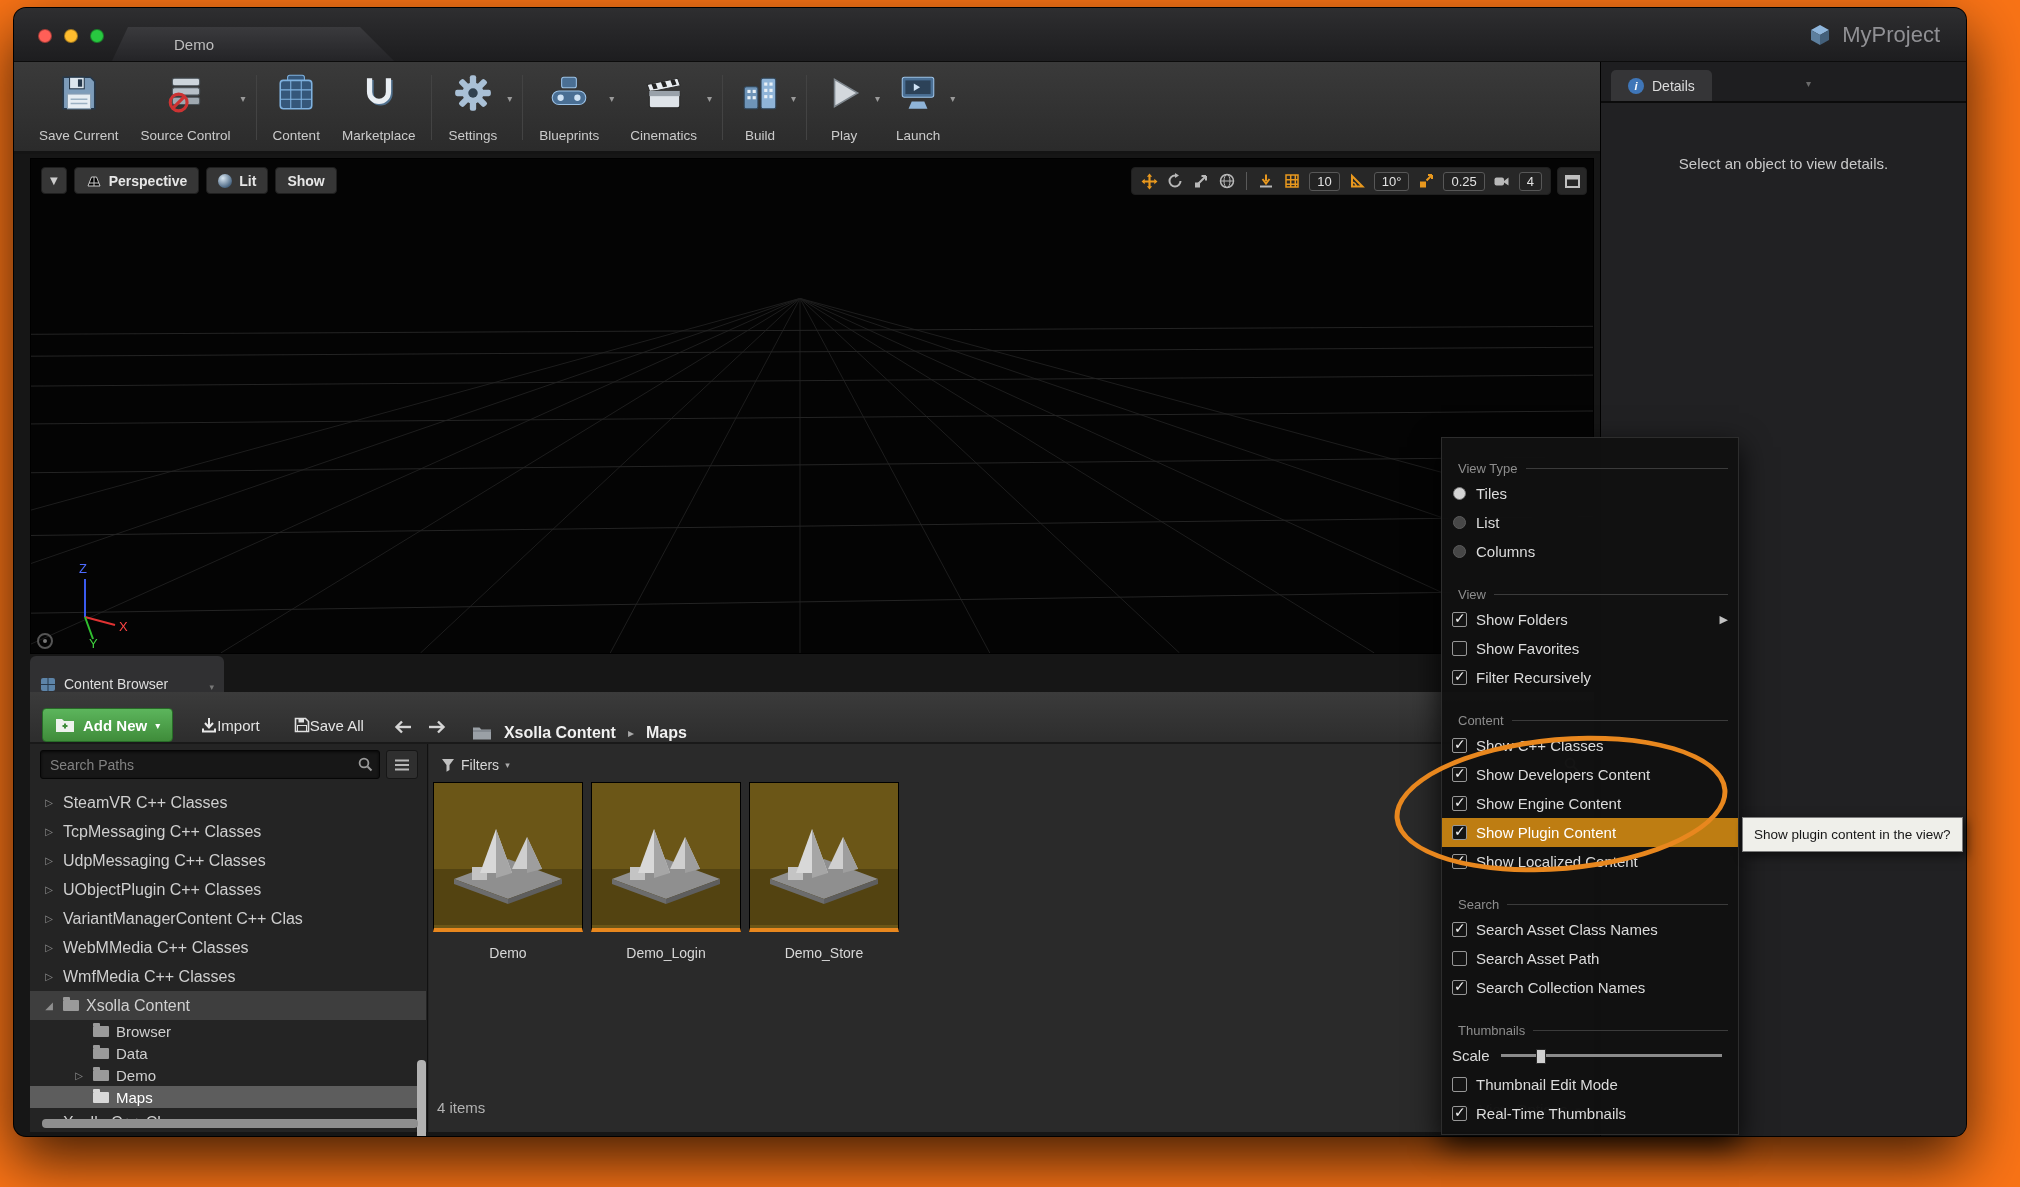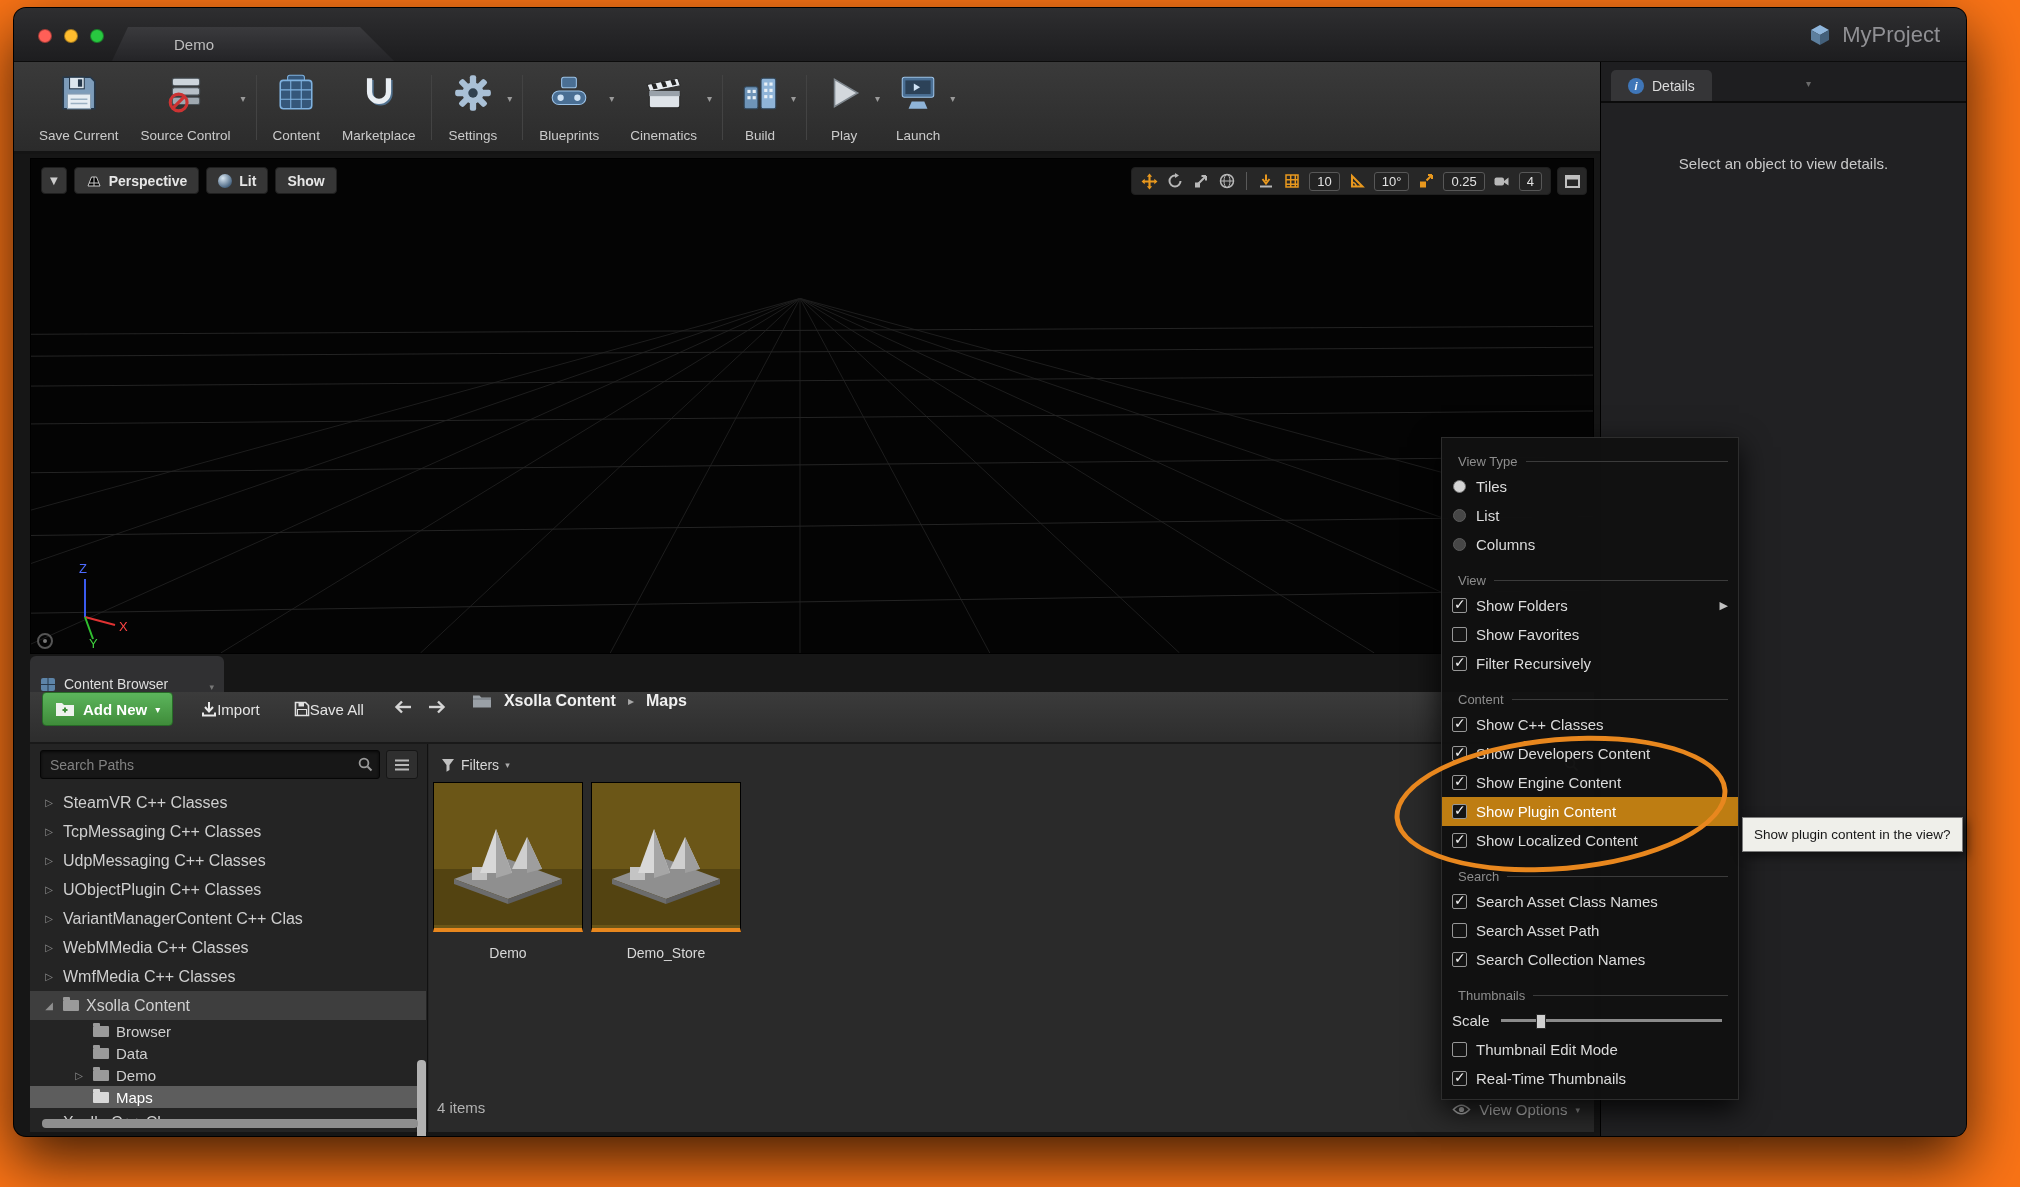--- a/index.html
+++ b/index.html
@@ -64,21 +64,21 @@
   .details-body{position:absolute;left:0;top:39px;right:0;bottom:0;background:#212123;border-top:2px solid #0b0b0b;}
   .details-msg{margin-top:52px;text-align:center;color:#c9c9c9;font-size:15px;}
 
   
   .cb-tab{position:absolute;left:16px;top:648px;width:194px;height:36px;background:#303032;border-radius:6px 6px 0 0;
     display:flex;align-items:flex-end;gap:8px;padding:0 10px;color:#dedede;font-size:14px;}
   .cb-tab .caret{margin-left:auto;color:#777;font-size:9px;}
   .cb-main{position:absolute;left:16px;top:684px;width:1564px;height:440px;background:#242424;}
   .cb-toolbar{position:absolute;left:0;top:0;width:100%;height:52px;
     background:linear-gradient(#3b3b3b,#2d2d2d);border-bottom:2px solid #191919;
-    display:flex;align-items:flex-start;padding:0 12px;}
+    display:flex;align-items:flex-end;padding:0 12px;}
   .btn-add{height:34px;display:flex;align-items:center;gap:8px;padding:0 12px;border-radius:4px;
     background:linear-gradient(#5cb55c,var(--add-green,#3f8c3a));border:1px solid #276b27;
     color:#fff;font-size:15px;font-weight:bold;margin-right:16px;}
   .btn-add .caret{font-size:10px;}
   .tb-flat{height:34px;display:flex;align-items:center;padding:0 12px;background:none;border:none;
     color:#e4e4e4;font-size:15px;margin-right:10px;}
   .nav-arrow{width:34px;height:30px;display:flex;align-items:center;justify-content:center;background:none;border:none;}
   .nav-arrow.fwd svg{transform:scaleX(-1);}
   .breadcrumb{display:flex;align-items:center;gap:12px;margin-left:18px;color:#f0f0f0;font-size:16px;font-weight:bold;}
   .breadcrumb .chev{color:#a8a8a8;font-size:12px;font-weight:normal;}
@@ -115,21 +115,21 @@
   .asset .nm{margin-top:13px;text-align:center;color:#d8d8d8;font-size:14px;}
   .items-count{position:absolute;left:8px;bottom:16px;color:#b2b2b2;font-size:15px;}
   .vo-footer{position:absolute;right:14px;bottom:14px;display:flex;align-items:center;gap:8px;
     background:none;border:none;color:#bcbcbc;font-size:15px;}
   .vo-footer .caret{font-size:9px;color:#999;}
 
   
   .vo-menu{position:absolute;left:1441px;top:437px;width:298px;background:rgba(17,17,17,.97);
     border:1px solid #2d2d2d;box-shadow:0 10px 28px rgba(0,0,0,.85);z-index:50;padding:2px 0 6px;}
   .vo-row{display:flex;align-items:center;height:29px;padding:0 10px;gap:9px;color:#dcdcdc;font-size:15px;}
-  .vo-row.header{height:22px;margin-top:10px;color:#8d8d8d;font-size:13px;gap:8px;padding-left:16px;}
+  .vo-row.header{height:22px;margin-top:17px;color:#8d8d8d;font-size:13px;gap:8px;padding-left:16px;}
   .vo-row.header::after{content:"";flex:1;height:1px;background:#3b3b3b;}
   .vo-row .ctrl{width:15px;height:15px;flex:0 0 15px;position:relative;}
   .vo-row.check-on .ctrl,.vo-row.check-off .ctrl{border:1px solid #979797;border-radius:2px;background:#141414;}
   .vo-row.check-on .ctrl::after{content:"✓";position:absolute;left:1px;top:-3px;color:#f2f2f2;font-size:14px;
     font-family:"DejaVu Sans",sans-serif;}
   .vo-row.radio-on .ctrl,.vo-row.radio-off .ctrl{width:13px;height:13px;flex-basis:13px;border-radius:50%;margin:0 1px;}
   .vo-row.radio-on .ctrl{background:#d4d4d4;border:1px solid #787878;}
   .vo-row.radio-off .ctrl{background:#474747;border:1px solid #5c5c5c;}
   .vo-row.highlighted{background:var(--menu-highlight,#BE7D12);color:#fff;}
   .vo-row .sub{display:none;margin-left:auto;color:#c2c2c2;font-size:11px;}
@@ -632,20 +632,37 @@
                   <path d="M38 84 h15 v13 h-15Z" fill="#c4c4c4"></path>
                   <path d="M46 90 L62 46 L78 90Z" fill="#d8d8d8"></path>
                   <path d="M62 46 L78 90 L62 95Z" fill="#a6a6a6"></path>
                   <path d="M78 86 L93 54 L108 86Z" fill="#cfcfcf"></path>
                   <path d="M93 54 L108 86 L93 90Z" fill="#9e9e9e"></path>
                 </svg>
               </div>
               <div class="nm">Demo</div>
             </div>
 
+            <div class="asset">
+              <div class="thumb">
+                <svg width="148" height="142" viewBox="0 0 148 142">
+                  <rect width="148" height="142" fill="#6b5617"></rect>
+                  <rect y="86" width="148" height="56" fill="#000" opacity="0.22"></rect>
+                  <path d="M20 96 L74 76 L128 96 L74 116Z" fill="#8f8f8f"></path>
+                  <path d="M20 96 L74 116 L74 121 L20 101Z" fill="#6c6c6c"></path>
+                  <path d="M74 116 L128 96 L128 101 L74 121Z" fill="#5e5e5e"></path>
+                  <path d="M38 84 h15 v13 h-15Z" fill="#c4c4c4"></path>
+                  <path d="M46 90 L62 46 L78 90Z" fill="#d8d8d8"></path>
+                  <path d="M62 46 L78 90 L62 95Z" fill="#a6a6a6"></path>
+                  <path d="M78 86 L93 54 L108 86Z" fill="#cfcfcf"></path>
+                  <path d="M93 54 L108 86 L93 90Z" fill="#9e9e9e"></path>
+                </svg>
+              </div>
+              <div class="nm">Demo_Login</div>
+            </div>
 
 
             <div class="asset">
               <div class="thumb">
                 <svg width="148" height="142" viewBox="0 0 148 142">
                   <rect width="148" height="142" fill="#6b5617"></rect>
                   <rect y="86" width="148" height="56" fill="#000" opacity="0.22"></rect>
                   <path d="M20 96 L74 76 L128 96 L74 116Z" fill="#8f8f8f"></path>
                   <path d="M20 96 L74 116 L74 121 L20 101Z" fill="#6c6c6c"></path>
                   <path d="M74 116 L128 96 L128 101 L74 121Z" fill="#5e5e5e"></path>

